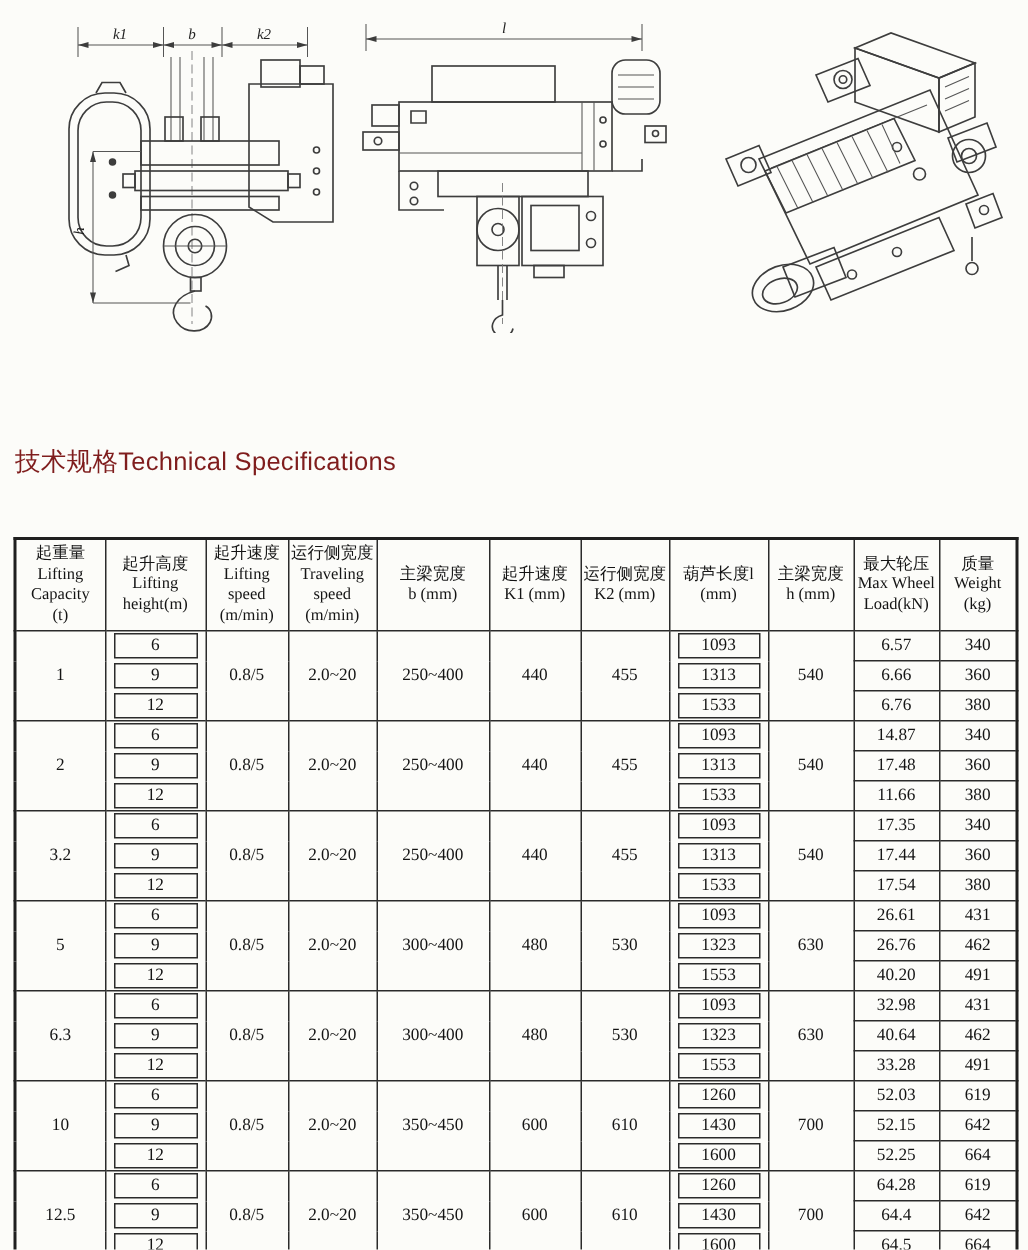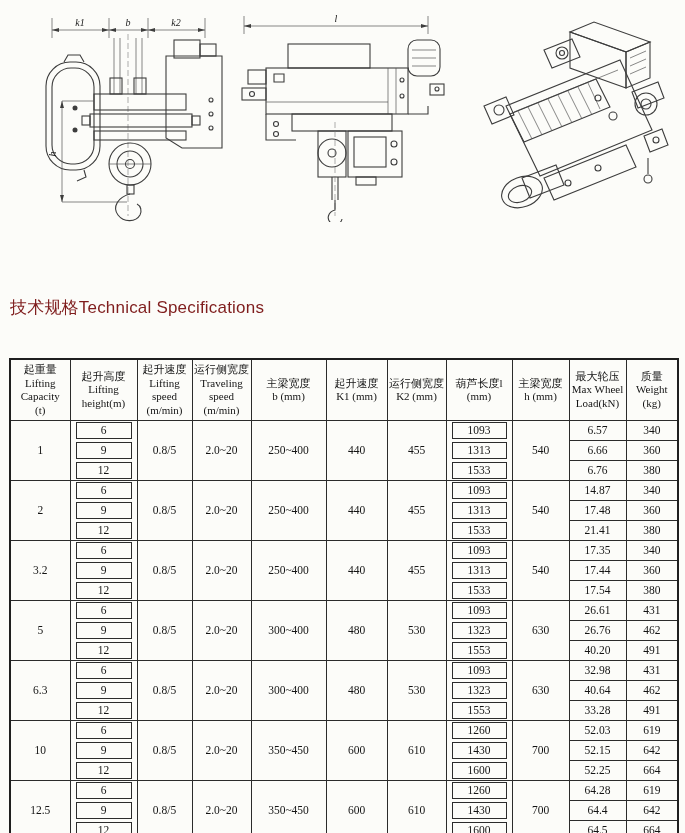--- a/index.html
+++ b/index.html
@@ -316,21 +316,21 @@
         <td>17.48</td>
         <td>360</td>
       </tr>
       <tr>
         <td class="boxed">
           <span class="ibox">12</span>
         </td>
         <td class="boxed">
           <span class="ibox">1533</span>
         </td>
-        <td>21.41</td>
+        <td>11.66</td>
         <td>380</td>
       </tr>
       <tr class="group-start">
         <td rowspan="3">3.2</td>
         <td class="boxed">
           <span class="ibox">6</span>
         </td>
         <td rowspan="3">0.8/5</td>
         <td rowspan="3">2.0~20</td>
         <td rowspan="3">250~400</td>

